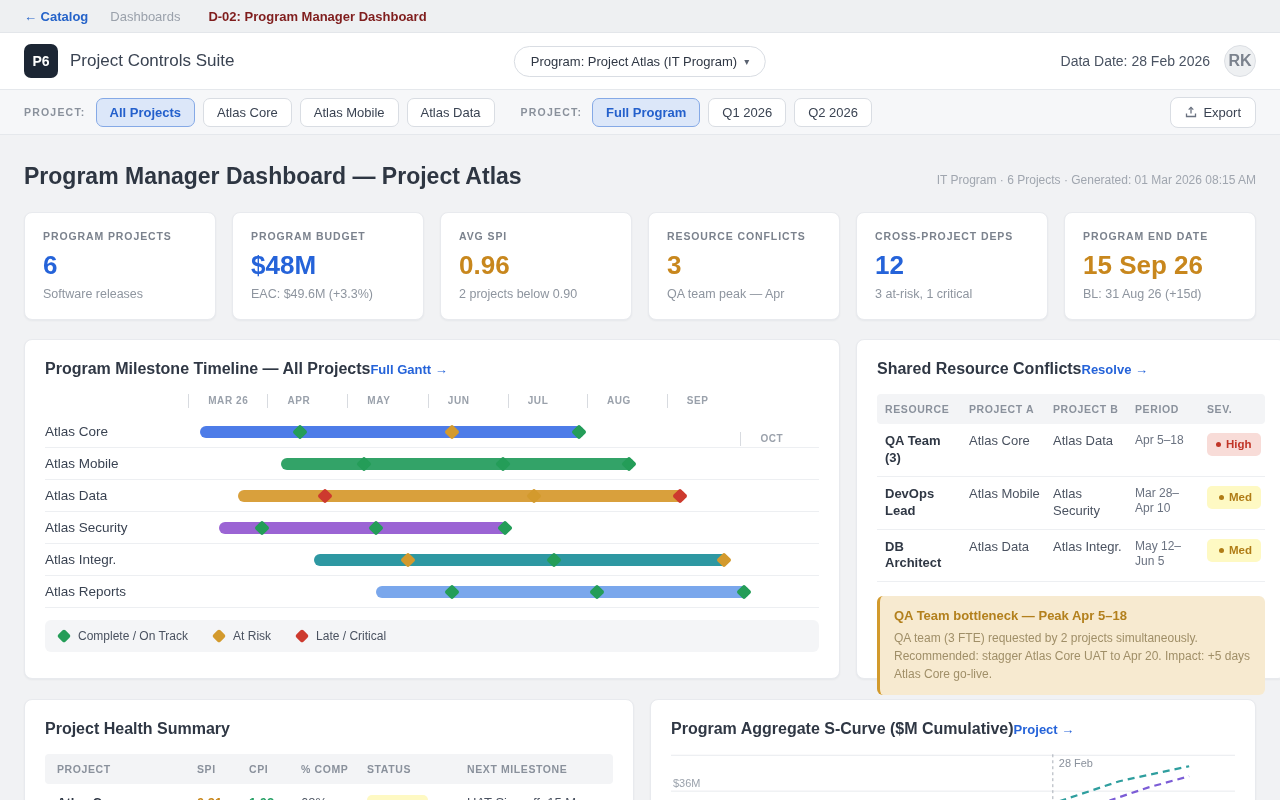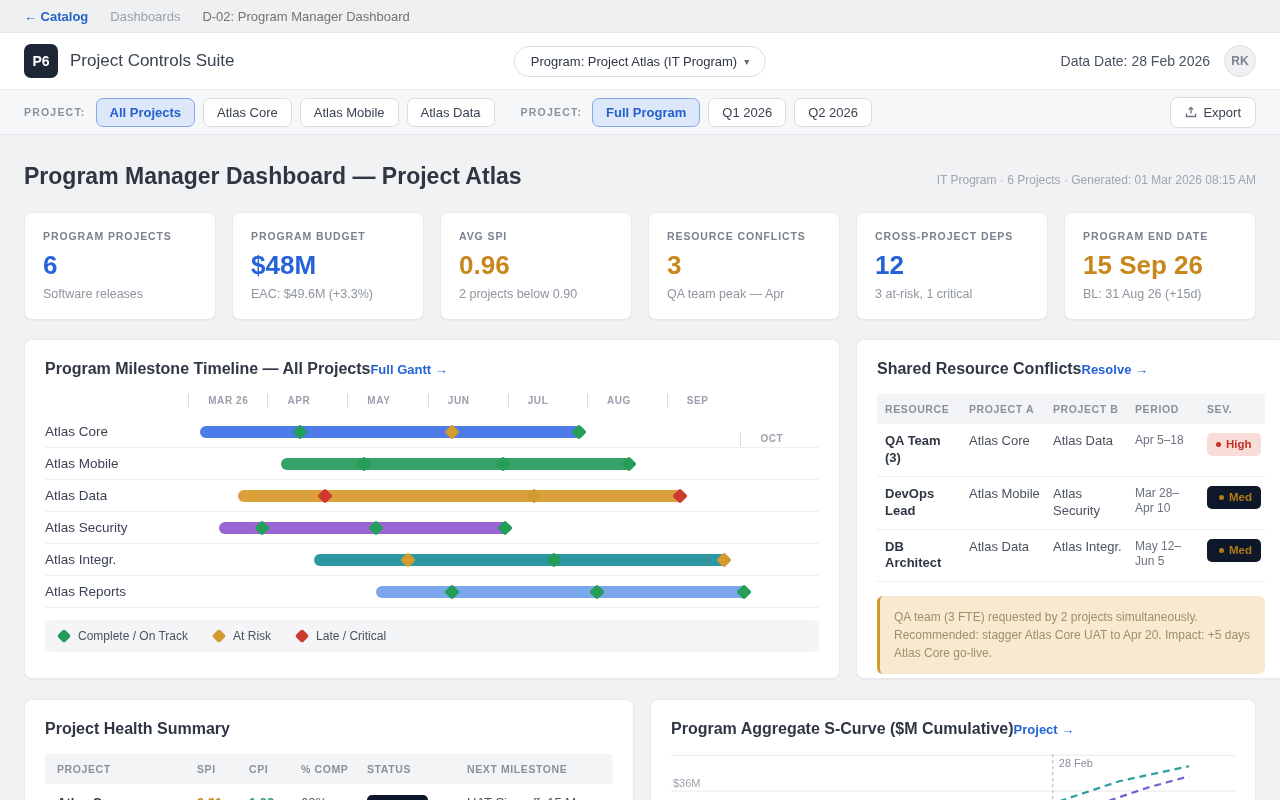--- a/index.html
+++ b/index.html
@@ -3,32 +3,32 @@
 <meta charset="utf-8">
 <style>
   * { margin:0; padding:0; box-sizing:border-box; }
   html,body { width:1280px; height:800px; overflow:hidden; }
   body { font-family:"Liberation Sans", sans-serif; background:#f1f2f4; color:#2f3744; }
 
   
   .topbar { height:33px; background:#eef0f2; border-bottom:1px solid #e3e6ea; display:flex; align-items:center; padding:0 24px; gap:22px; font-size:13px; }
   .topbar .back { color:#2563c9; font-weight:700; cursor:pointer; }
   .topbar .dim { color:#9aa1ab; }
-  .topbar .cur { color:#737373; font-weight:400; }
+  .topbar .cur { color:#7f1d1d; font-weight:700;margin-left:6px; }
 
   
   .appbar { height:57px; background:#ffffff; border-bottom:1px solid #e5e8ec; display:flex; align-items:center; padding:0 24px; position:relative; }
   .brand { display:flex; align-items:center; gap:12px; }
   .logo { width:34px; height:34px; background:#1c2634; color:#fff; border-radius:7px; font-weight:700; font-size:14px; display:flex; align-items:center; justify-content:center; }
   .appname { font-size:17px; color:#3a4352; }
   .program-pill { position:absolute; left:50%; transform:translateX(-50%); background:#fff; border:1px solid #d9dde3; border-radius:18px; padding:7px 16px; font-size:13px; color:#2f3744; font-family:inherit; display:flex; align-items:center; gap:7px; cursor:pointer; }
   .program-pill .caret { font-size:10px; color:#5a6270; }
   .hdr-right { margin-left:auto; display:flex; align-items:center; gap:14px; }
   .datadate { font-size:14px; color:#4a5362; }
-  .avatar { width:32px; height:32px; border-radius:50%; background:#eef0f2; border:1px solid #dcdfe4; color:#7b828d; font-size:12px; font-weight:700; display:flex; align-items:center; justify-content:center; cursor:pointer; }
+  .avatar { width:32px; height:32px; border-radius:50%; background:#eef0f2; border:1px solid #dcdfe4; color:#7b828d; font-size:16px; font-weight:700; display:flex; align-items:center; justify-content:center; cursor:pointer; }
 
   
   .filterbar { height:45px; background:#f6f7f9; border-bottom:1px solid #e5e8ec; display:flex; align-items:center; padding:0 24px; gap:10px; }
   .flabel { font-size:10.5px; letter-spacing:1.2px; color:#8a919c; font-weight:700; }
   .chips { display:flex; gap:8px; }
   .chip { background:#fff; border:1px solid #d9dde3; border-radius:7px; padding:6px 13px; font-size:13px; color:#3a4352; font-family:inherit; cursor:pointer; white-space:nowrap; }
   .chip.active { background:#dce7f9; border-color:#85a9e6; color:#2460cc; font-weight:700; }
   .flabel.second { margin-left:16px; }
   .spacer { flex:1; }
   .export-btn { background:#fff; border:1px solid #d9dde3; border-radius:8px; padding:7px 14px; font-size:13px; color:#3a4352; font-family:inherit; display:flex; align-items:center; gap:6px; cursor:pointer; }
@@ -73,21 +73,21 @@
   .cgrid { display:grid; grid-template-columns:84px 84px 82px 72px 1fr; }
   .c-head { background:#f3f4f6; border-radius:4px; }
   .c-head .cell { font-size:10.5px; letter-spacing:.6px; color:#8a919c; font-weight:700; padding:9px 4px 9px 8px; }
   .c-row { border-bottom:1px solid #edeff2; }
   .c-row .cell { font-size:13px; color:#4a5260; padding:9px 4px 9px 8px; line-height:1.3; }
   .c-row .cell.res { color:#2f3744; font-weight:600; }
   .c-row .cell.per { font-size:12px; color:#6a7280; }
   .badge { display:inline-flex; align-items:center; gap:5px; font-size:11.5px; font-weight:700; padding:4px 9px; border-radius:5px; white-space:nowrap; }
   .badge .dot { width:5px; height:5px; border-radius:50%; display:inline-block; }
   .sev-high { background:#f8dcd8; color:#c13527; } .sev-high .dot { background:#c13527; }
-  .sev-med { background:#0f172a; color:#b07c16;padding-left:12px; } .sev-med .dot { background:#b07c16; }
+  .sev-med { background:#fef9c3; color:#b07c16;padding-left:12px; } .sev-med .dot { background:#b07c16; }
 
   .alert { margin-top:14px; background:#f7ead0; border-left:3px solid #d29a2c; border-radius:6px; padding:12px 14px; }
   .alert-title { font-size:13px; font-weight:700; color:#b3801d; margin-bottom:6px; }
   .alert-body { font-size:12px; color:#a08f68; line-height:1.5; }
 
   
   .bottom-row { display:flex; gap:16px; margin-top:20px; }
   .health-card { flex:0 0 610px; height:240px; }
   .scurve-card { flex:1; height:240px; }
 
@@ -319,20 +319,21 @@
             <div class="cell">Atlas Data</div>
             <div class="cell">Atlas Integr.</div>
             <div class="cell per">May 12–Jun 5</div>
             <div class="cell"><span class="badge sev-med">
                 <span class="dot"></span>
                 <span>Med</span>
               </span></div>
           </div>
         </div>
       <div class="alert">
+        <div class="alert-title">QA Team bottleneck — Peak Apr 5–18</div>
         <div class="alert-body">QA team (3 FTE) requested by 2 projects simultaneously. Recommended: stagger Atlas Core UAT to Apr 20. Impact: +5 days Atlas Core go-live.</div>
       </div>
     </section>
   </div>
 
   <div class="bottom-row">
     <section class="card health-card">
       <div class="card-head">
         <h2>Project Health Summary</h2>
       </div>

